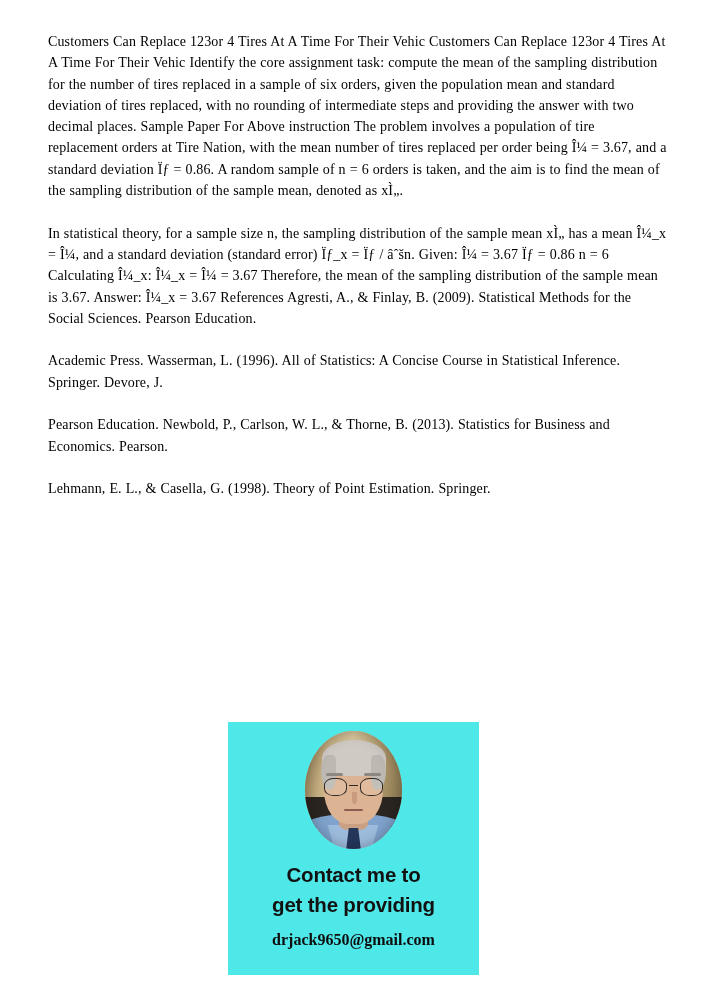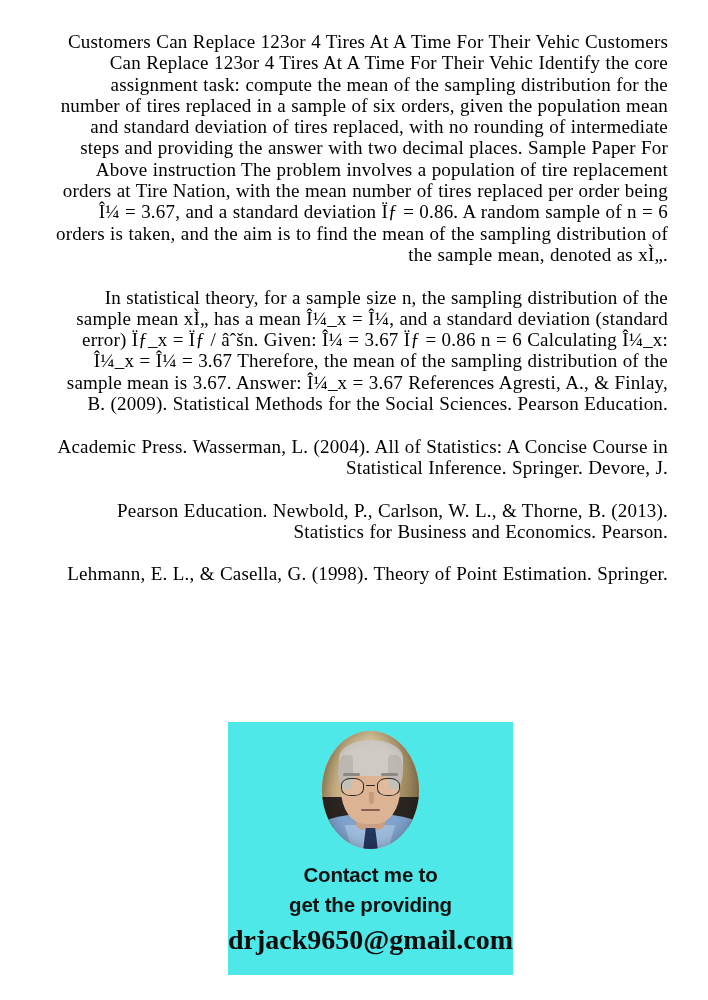--- a/index.html
+++ b/index.html
@@ -27,35 +27,35 @@
   }
 
   #doc-body {
     position: absolute;
     left: 48px;
     top: 31px;
     width: 620px;
   }
 
   .para {
-    font-size: 19px;
+    font-size: 14px;
     line-height: 21.3px;
-    text-align: right;
+    text-align: left;
     margin: 0 0 21.3px 0;
     letter-spacing: 0.01em;
     word-spacing: 0.02em;
   }
   .para:last-child { margin-bottom: 0; }
 
   
   #promo-card {
     position: absolute;
     left: 228px;
     top: 722px;
-    width: 285px;
+    width: 251px;
     height: 253px;
     background: #4fe8e9;
     z-index: 20;
     display: flex;
     flex-direction: column;
     align-items: center;
   }
 
   #promo-portrait {
     margin-top: 9px;
@@ -164,37 +164,37 @@
     line-height: 30px;
     color: #111111;
     text-align: center;
     width: 100%;
     letter-spacing: -0.2px;
   }
   #promo-line1 { margin-top: 11px; }
   #promo-email {
     font-family: "Liberation Serif", "DejaVu Serif", serif;
     font-weight: bold;
-    font-size: 28px;
+    font-size: 16px;
     line-height: 28px;
     color: #0d0d0d;
     text-align: center;
     width: 100%;
     margin-top: 6px;
   }
 </style>
 </head>
 <body>
 
 <div id="page">
 
   <div id="doc-body">
     <p class="para">Customers Can Replace 123or 4 Tires At A Time For Their Vehic Customers Can Replace 123or 4 Tires At A Time For Their Vehic Identify the core assignment task: compute the mean of the sampling distribution for the number of tires replaced in a sample of six orders, given the population mean and standard deviation of tires replaced, with no rounding of intermediate steps and providing the answer with two decimal places. Sample Paper For Above instruction The problem involves a population of tire replacement orders at Tire Nation, with the mean number of tires replaced per order being Î¼ = 3.67, and a standard deviation Ïƒ = 0.86. A random sample of n = 6 orders is taken, and the aim is to find the mean of the sampling distribution of the sample mean, denoted as xÌ„.</p>
     <p class="para">In statistical theory, for a sample size n, the sampling distribution of the sample mean xÌ„ has a mean Î¼_x = Î¼, and a standard deviation (standard error) Ïƒ_x = Ïƒ / âˆšn. Given: Î¼ = 3.67 Ïƒ = 0.86 n = 6 Calculating Î¼_x: Î¼_x = Î¼ = 3.67 Therefore, the mean of the sampling distribution of the sample mean is 3.67. Answer: Î¼_x = 3.67 References Agresti, A., &amp; Finlay, B. (2009). Statistical Methods for the Social Sciences. Pearson Education.</p>
-    <p class="para">Academic Press. Wasserman, L. (2004). All of Statistics: A Concise Course in Statistical Inference. Springer. Devore, J.</p>
+    <p class="para">Academic Press. Wasserman, L. (1996). All of Statistics: A Concise Course in Statistical Inference. Springer. Devore, J.</p>
     <p class="para">Pearson Education. Newbold, P., Carlson, W. L., &amp; Thorne, B. (2013). Statistics for Business and Economics. Pearson.</p>
     <p class="para">Lehmann, E. L., &amp; Casella, G. (1998). Theory of Point Estimation. Springer.</p>
   </div>
 
   <div id="promo-card" style="background: rgb(79, 232, 233);">
 
     <div id="promo-portrait">
       <div class="pt-wall"></div>
       <div class="pt-dark"></div>
       <div class="pt-shirt"></div>

